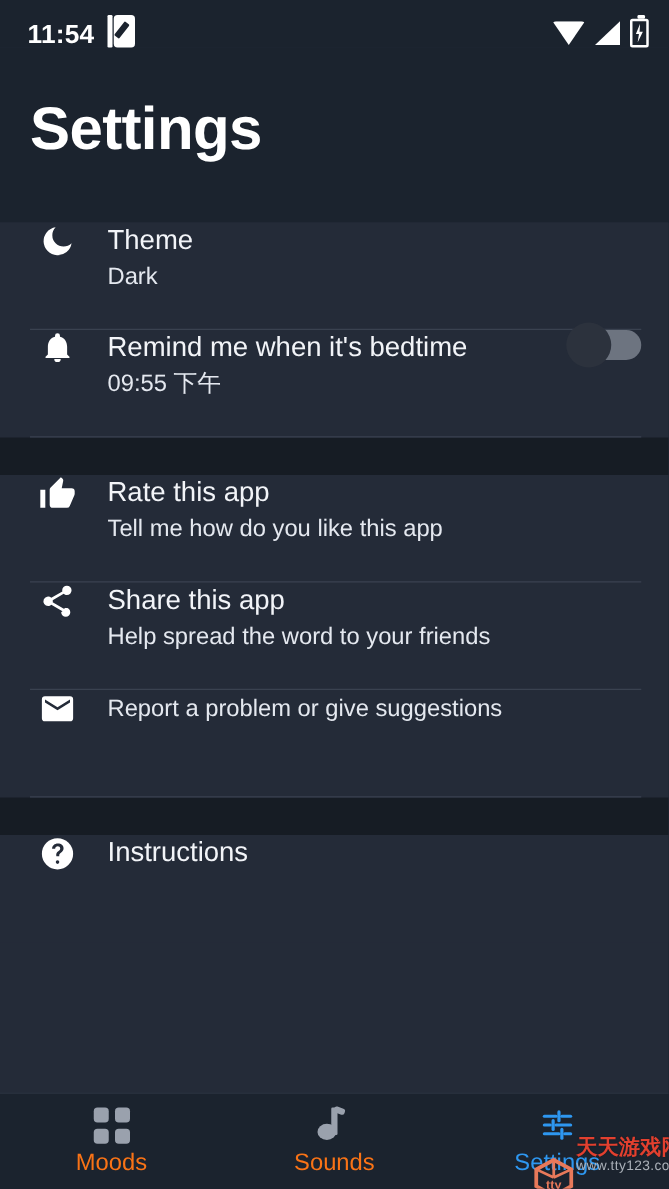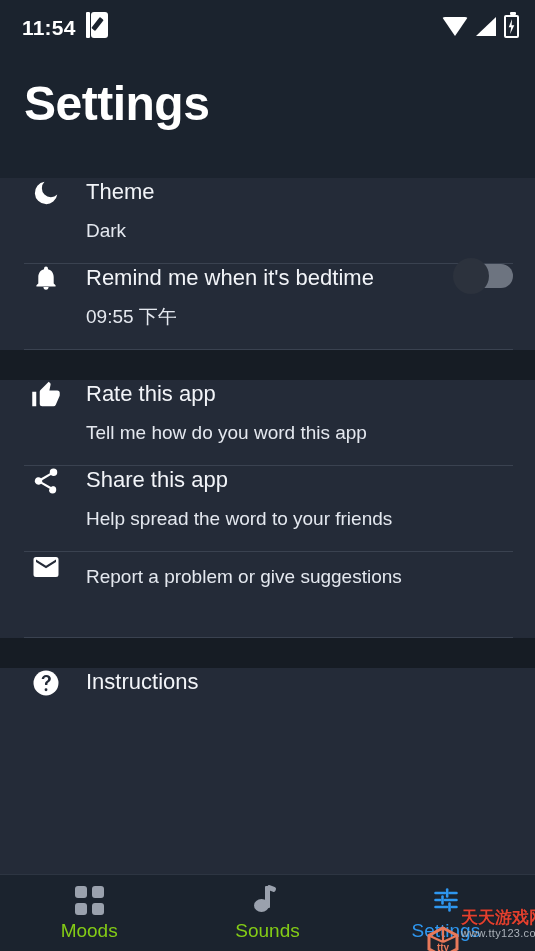--- a/index.html
+++ b/index.html
@@ -141,21 +141,21 @@
   .row-title {
     color:#f2f4f8;
     font-size:22px;
     line-height:1.25;
     white-space:nowrap;
   }
   .row-sub {
     color:#e4e8ef;
     font-size:19px;
     line-height:1.35;
-    margin-top:12px;
+    margin-top:3px;
     white-space:nowrap;
   }
   .row-trailing {
     flex:0 0 auto;
     margin-left:10px;
     display:flex; align-items:center;
   }
 
   
   .toggle {
@@ -183,21 +183,21 @@
     position:relative;
   }
   .navitem {
     flex:1 1 0;
     display:flex; flex-direction:column;
     align-items:center; justify-content:center;
     gap:7px;
   }
   .navlabel {
     font-size:19px;
-    color:#84cc16;
+    color:#f97316;
     line-height:1;
   }
   .navitem.active .navlabel { color:#2e97f0; }
   .navicon { height:28px; display:flex; align-items:center; justify-content:center; }
 
   .grid-icon { display:grid; grid-template-columns:12px 12px; grid-template-rows:12px 12px; gap:5px; }
   .grid-icon i { background:#9aa1ad; border-radius:3px; display:block; }
 
   .note-glyph { position:relative; width:26px; height:28px; }
   .note-glyph .head {
@@ -314,21 +314,21 @@
     <div class="group">
 
       <div class="row divided">
         <div class="row-icon">
           <svg width="30" height="30" viewBox="0 0 24 24">
             <path fill="#ffffff" d="M1 21h3.2V9.4H1zM23 10.4a2 2 0 0 0-2-2h-6.3l.95-4.57.03-.32a1.5 1.5 0 0 0-.44-1.06L14.17 1.4 7.6 7.98a2 2 0 0 0-.6 1.42V19a2 2 0 0 0 2 2h9a2 2 0 0 0 1.84-1.22l3.02-7.05a2 2 0 0 0 .14-.73z"></path>
           </svg>
         </div>
         <div class="row-text">
           <div class="row-title">Rate this app</div>
-          <div class="row-sub">Tell me how do you word this app</div>
+          <div class="row-sub">Tell me how do you like this app</div>
         </div>
       </div>
 
       <div class="row divided">
         <div class="row-icon">
           <svg width="30" height="30" viewBox="0 0 24 24">
             <path fill="#ffffff" d="M18 16.08c-.76 0-1.44.3-1.96.77L8.91 12.7c.05-.23.09-.46.09-.7s-.04-.47-.09-.7l7.05-4.11c.54.5 1.25.81 2.04.81a3 3 0 1 0-3-3c0 .24.04.47.09.7L8.04 9.81A3 3 0 1 0 6 15c.79 0 1.5-.31 2.04-.81l7.12 4.16c-.05.21-.8.43-.8.65a2.92 2.92 0 1 0 2.92-2.92z"></path>
           </svg>
         </div>
         <div class="row-text">

